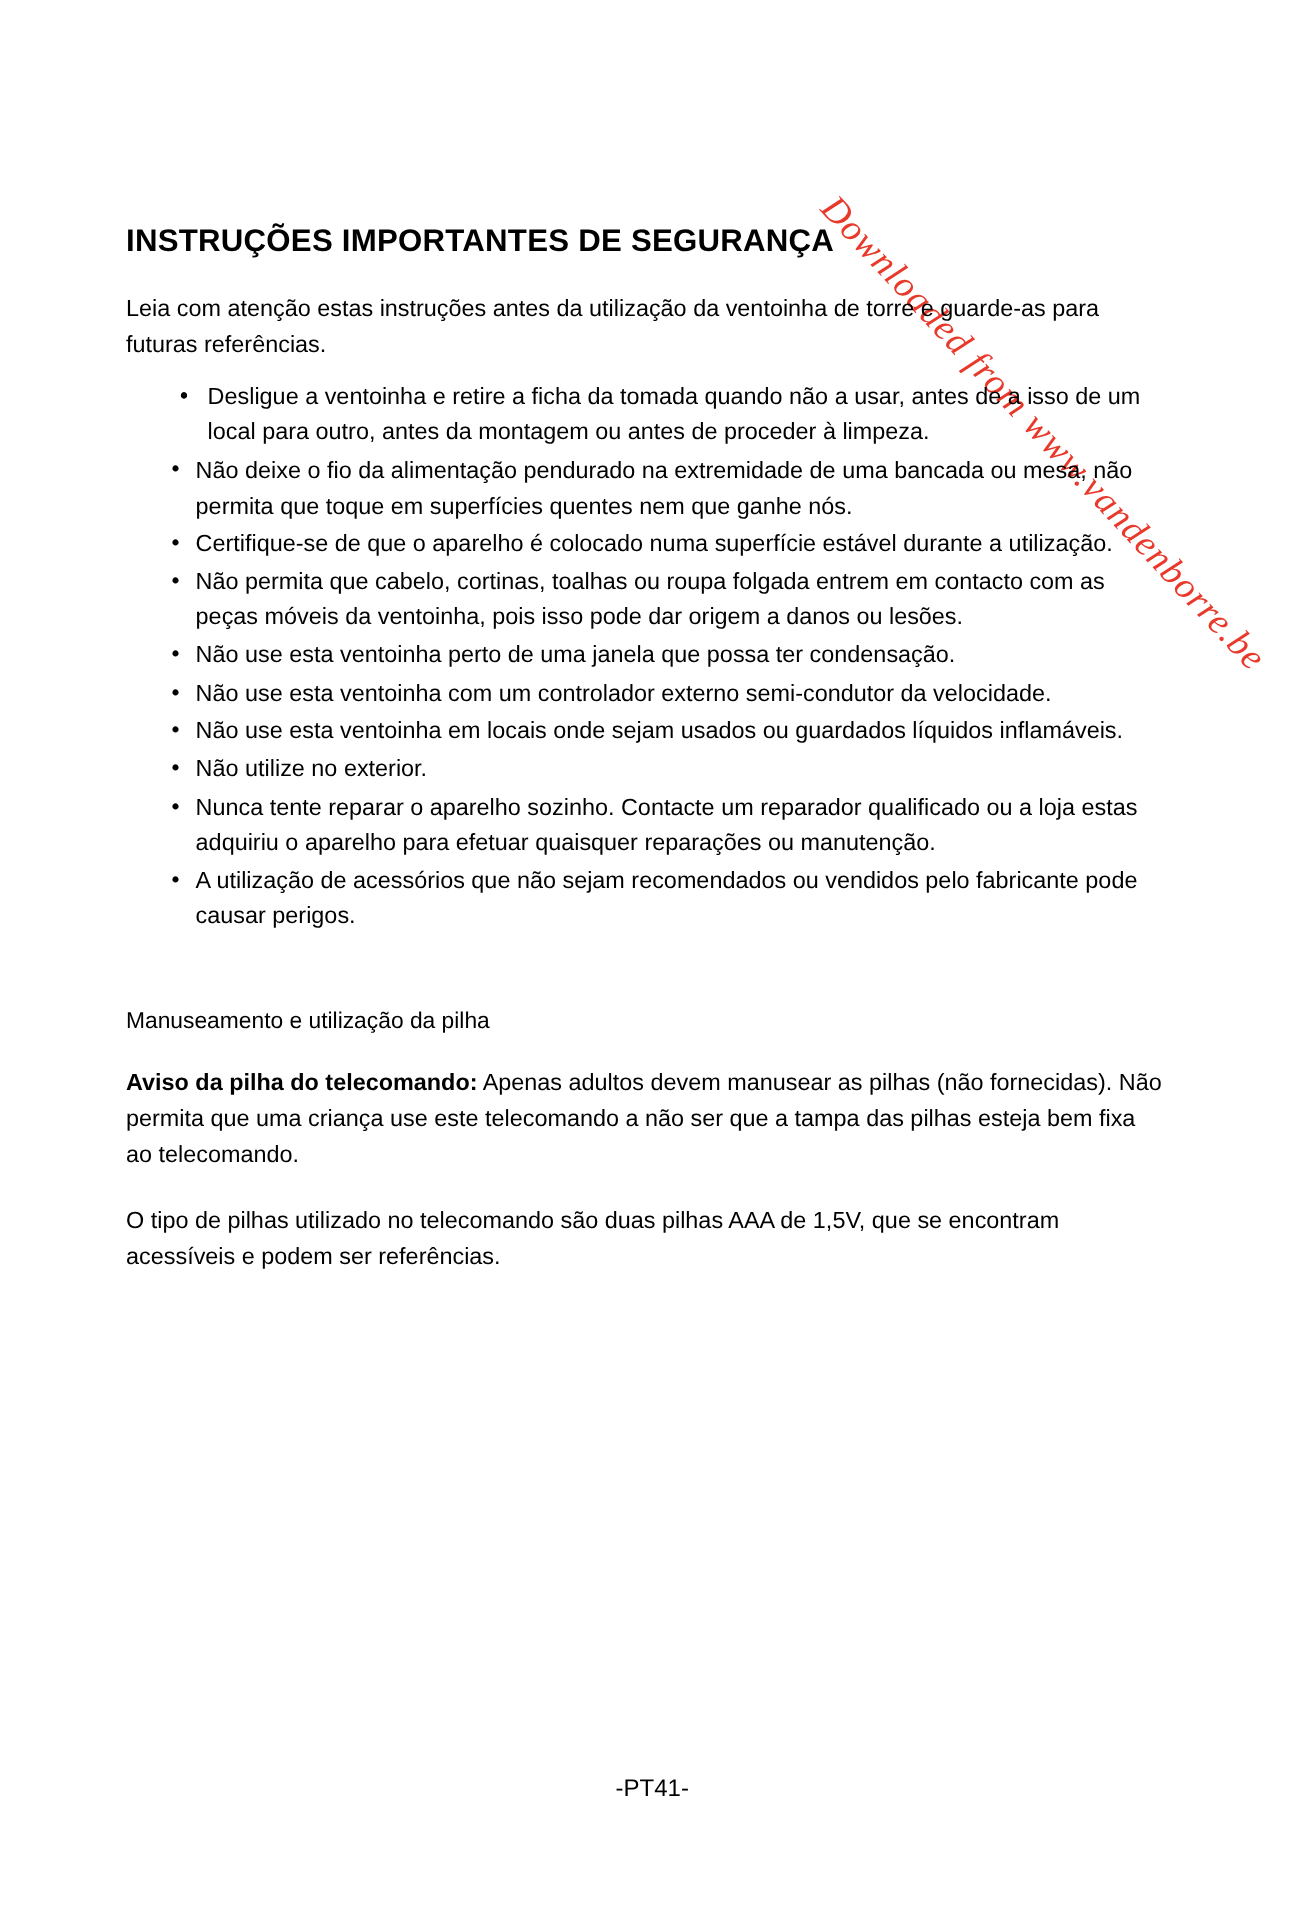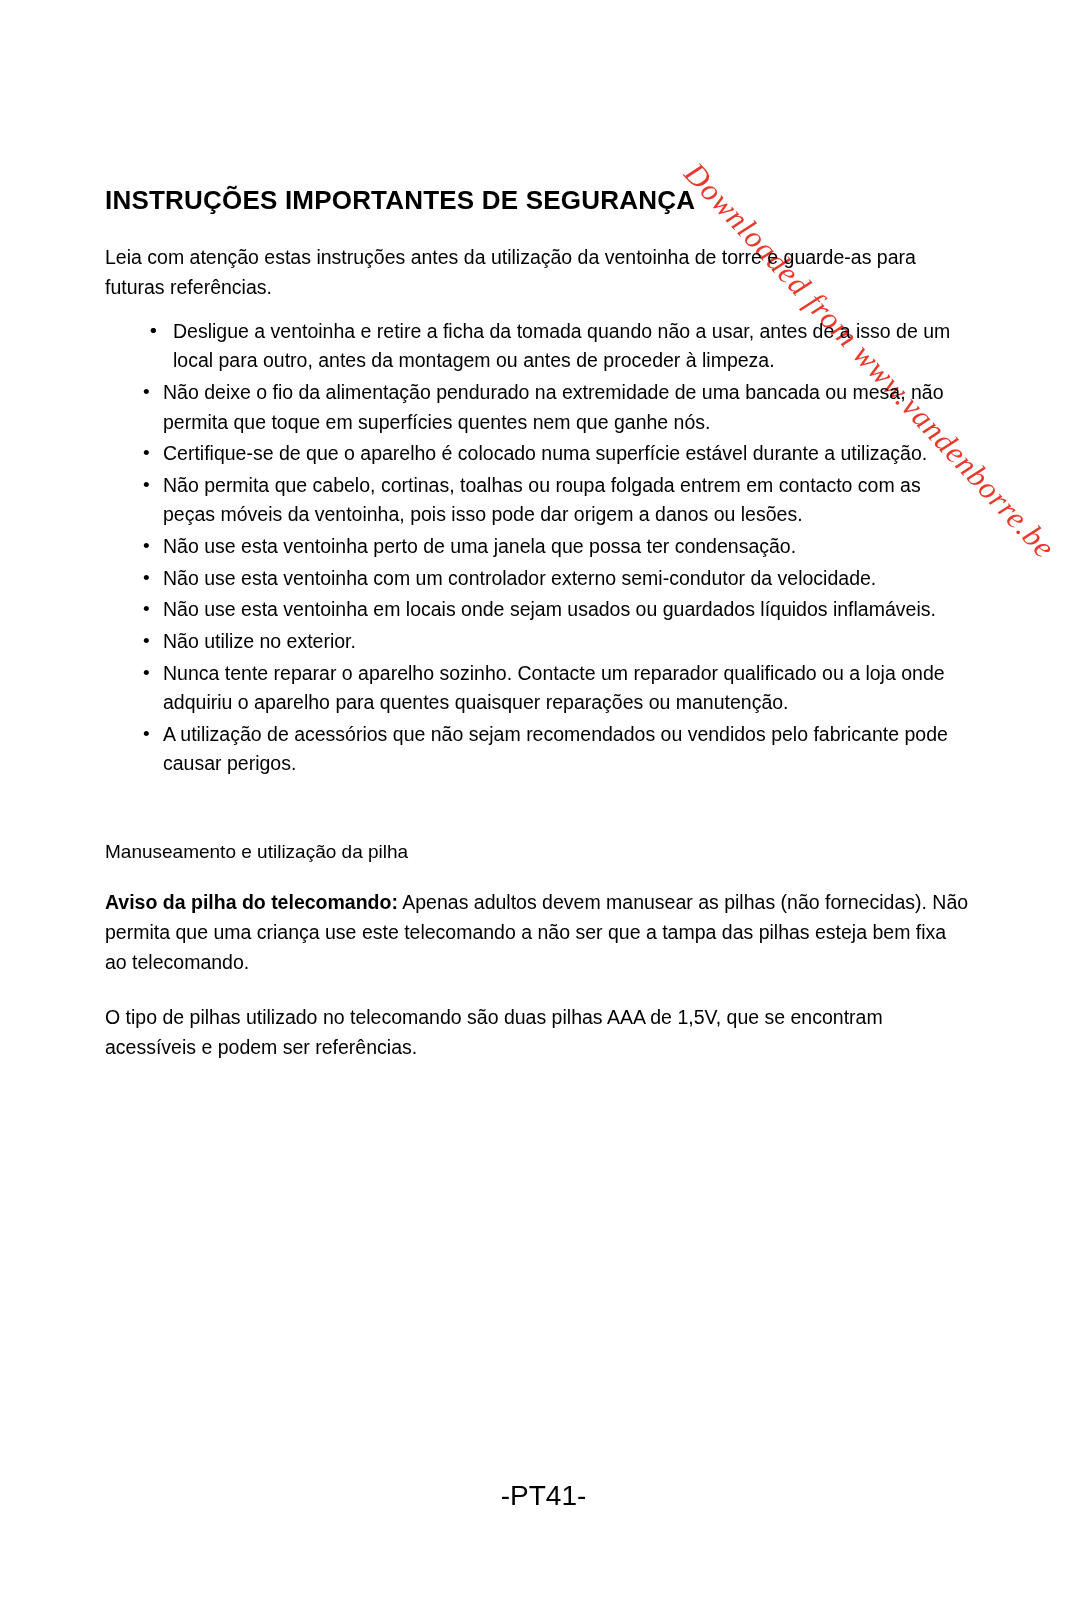--- a/index.html
+++ b/index.html
@@ -76,21 +76,21 @@
   p.body-par b {
     font-weight: bold;
     margin-top: 25px;
   }
   .page-number {
     position: absolute;
     left: 0;
     right: 0;
     top: 1480px;
     text-align: center;
-    font-size: 28px;
+    font-size: 20px;
   }
   .watermark {
     position: absolute;
     top: 20px;
     left: 660px;
     width: 420px;
     height: 300px;
     pointer-events: none;
   }
   .watermark .wm-text {
@@ -153,21 +153,21 @@
       <li>
         <span class="bullet">•</span>
         <span>Não use esta ventoinha em locais onde sejam usados ou guardados líquidos inflamáveis.</span>
       </li>
       <li>
         <span class="bullet">•</span>
         <span>Não utilize no exterior.</span>
       </li>
       <li>
         <span class="bullet">•</span>
-        <span>Nunca tente reparar o aparelho sozinho. Contacte um reparador qualificado ou a loja onde adquiriu o aparelho para quentes quaisquer reparações ou manutenção.</span>
+        <span>Nunca tente reparar o aparelho sozinho. Contacte um reparador qualificado ou a loja estas adquiriu o aparelho para efetuar quaisquer reparações ou manutenção.</span>
       </li>
       <li>
         <span class="bullet">•</span>
         <span>A utilização de acessórios que não sejam recomendados ou vendidos pelo fabricante pode causar perigos.</span>
       </li>
     </ul>
 
     <div class="section-head">Manuseamento e utilização da pilha</div>
 
     <p class="body-par"><b>Aviso da pilha do telecomando:</b><span> Apenas adultos devem manusear as pilhas (não fornecidas). Não permita que uma criança use este telecomando a não ser que a tampa das pilhas esteja bem fixa ao telecomando.</span></p>

